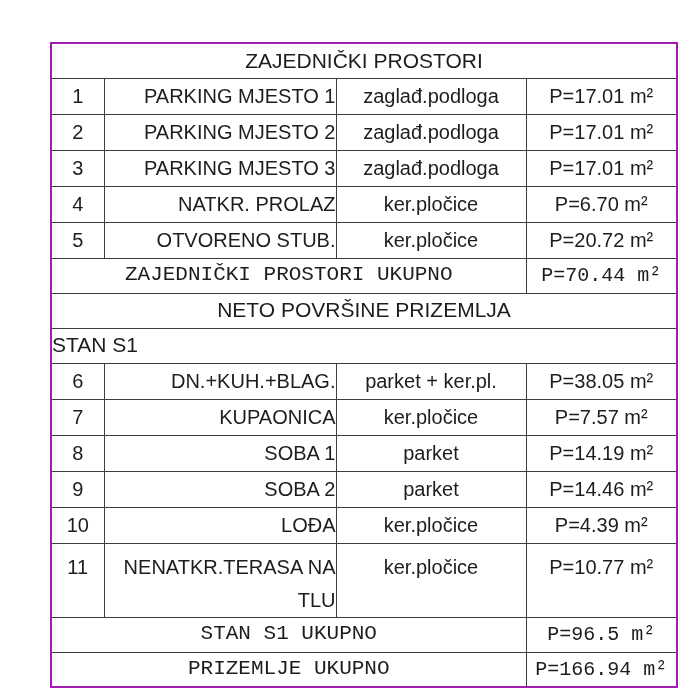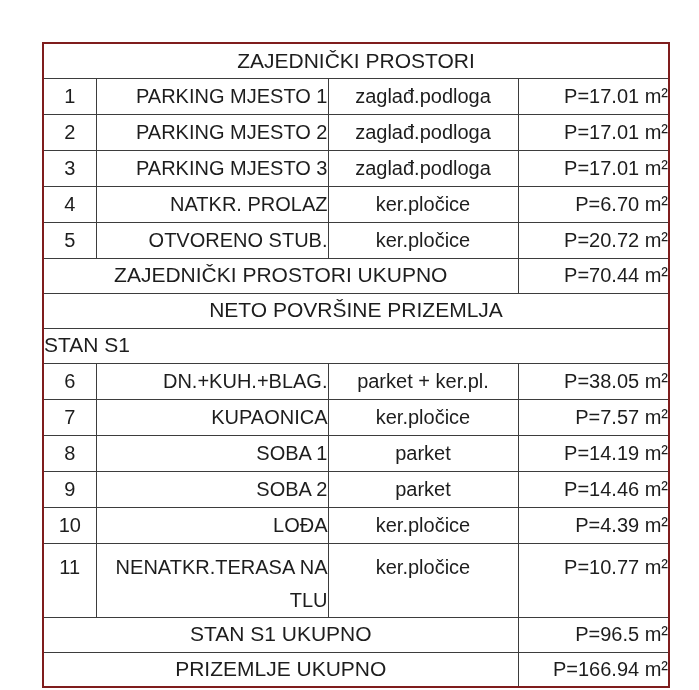--- a/index.html
+++ b/index.html
@@ -9,59 +9,59 @@
   }
   .sheet {
     position: relative;
     width: 699px;
     height: 690px;
     background: #ffffff;
     font-family: "Liberation Sans", sans-serif;
   }
   table.areas {
     position: absolute;
-    left: 42px;
+    left: 50px;
     top: 42px;
     width: 626px;
     border-collapse: collapse;
     table-layout: fixed;
-    border: 2px solid #7f1d1d;
+    border: 2px solid #a21caf;
   }
   table.areas td {
     border: 1.5px solid #3d3d3d;
     color: #1d1d1d;
     font-size: 20px;
     line-height: 1.15;
     padding: 0;
     overflow: hidden;
     white-space: nowrap;
     vertical-align: middle;
   }
   tr.r-title   { height: 35px; }
   tr.r-item    { height: 36px; }
-  tr.r-total   { height: 35px; }
+  tr.r-total   { height: 35px; font-family: Liberation Mono, monospace; }
   tr.r-sub     { height: 35px; }
   tr.r-tall    { height: 70px; }
 
   tr.r-title td {
     text-align: center;
     font-size: 21px;
   }
   tr.r-sub td {
     text-align: left;
     font-size: 21px;
   }
   tr.r-total td.c-label {
     text-align: center;
     font-size: 21px;
   }
   td.c-num  { text-align: center; }
   td.c-name { text-align: right; padding-left: 5px; }
   td.c-mat  { text-align: center; margin-left: 42px; }
-  td.c-area { text-align: right; padding-left: 13px; }
+  td.c-area { text-align: center; padding-left: 13px; }
 
   tr.r-tall td {
     vertical-align: top;
     line-height: 33px;
     padding-top: 7px;
   }
   tr.r-tall td.c-name {
     white-space: normal;
   }
 </style>

